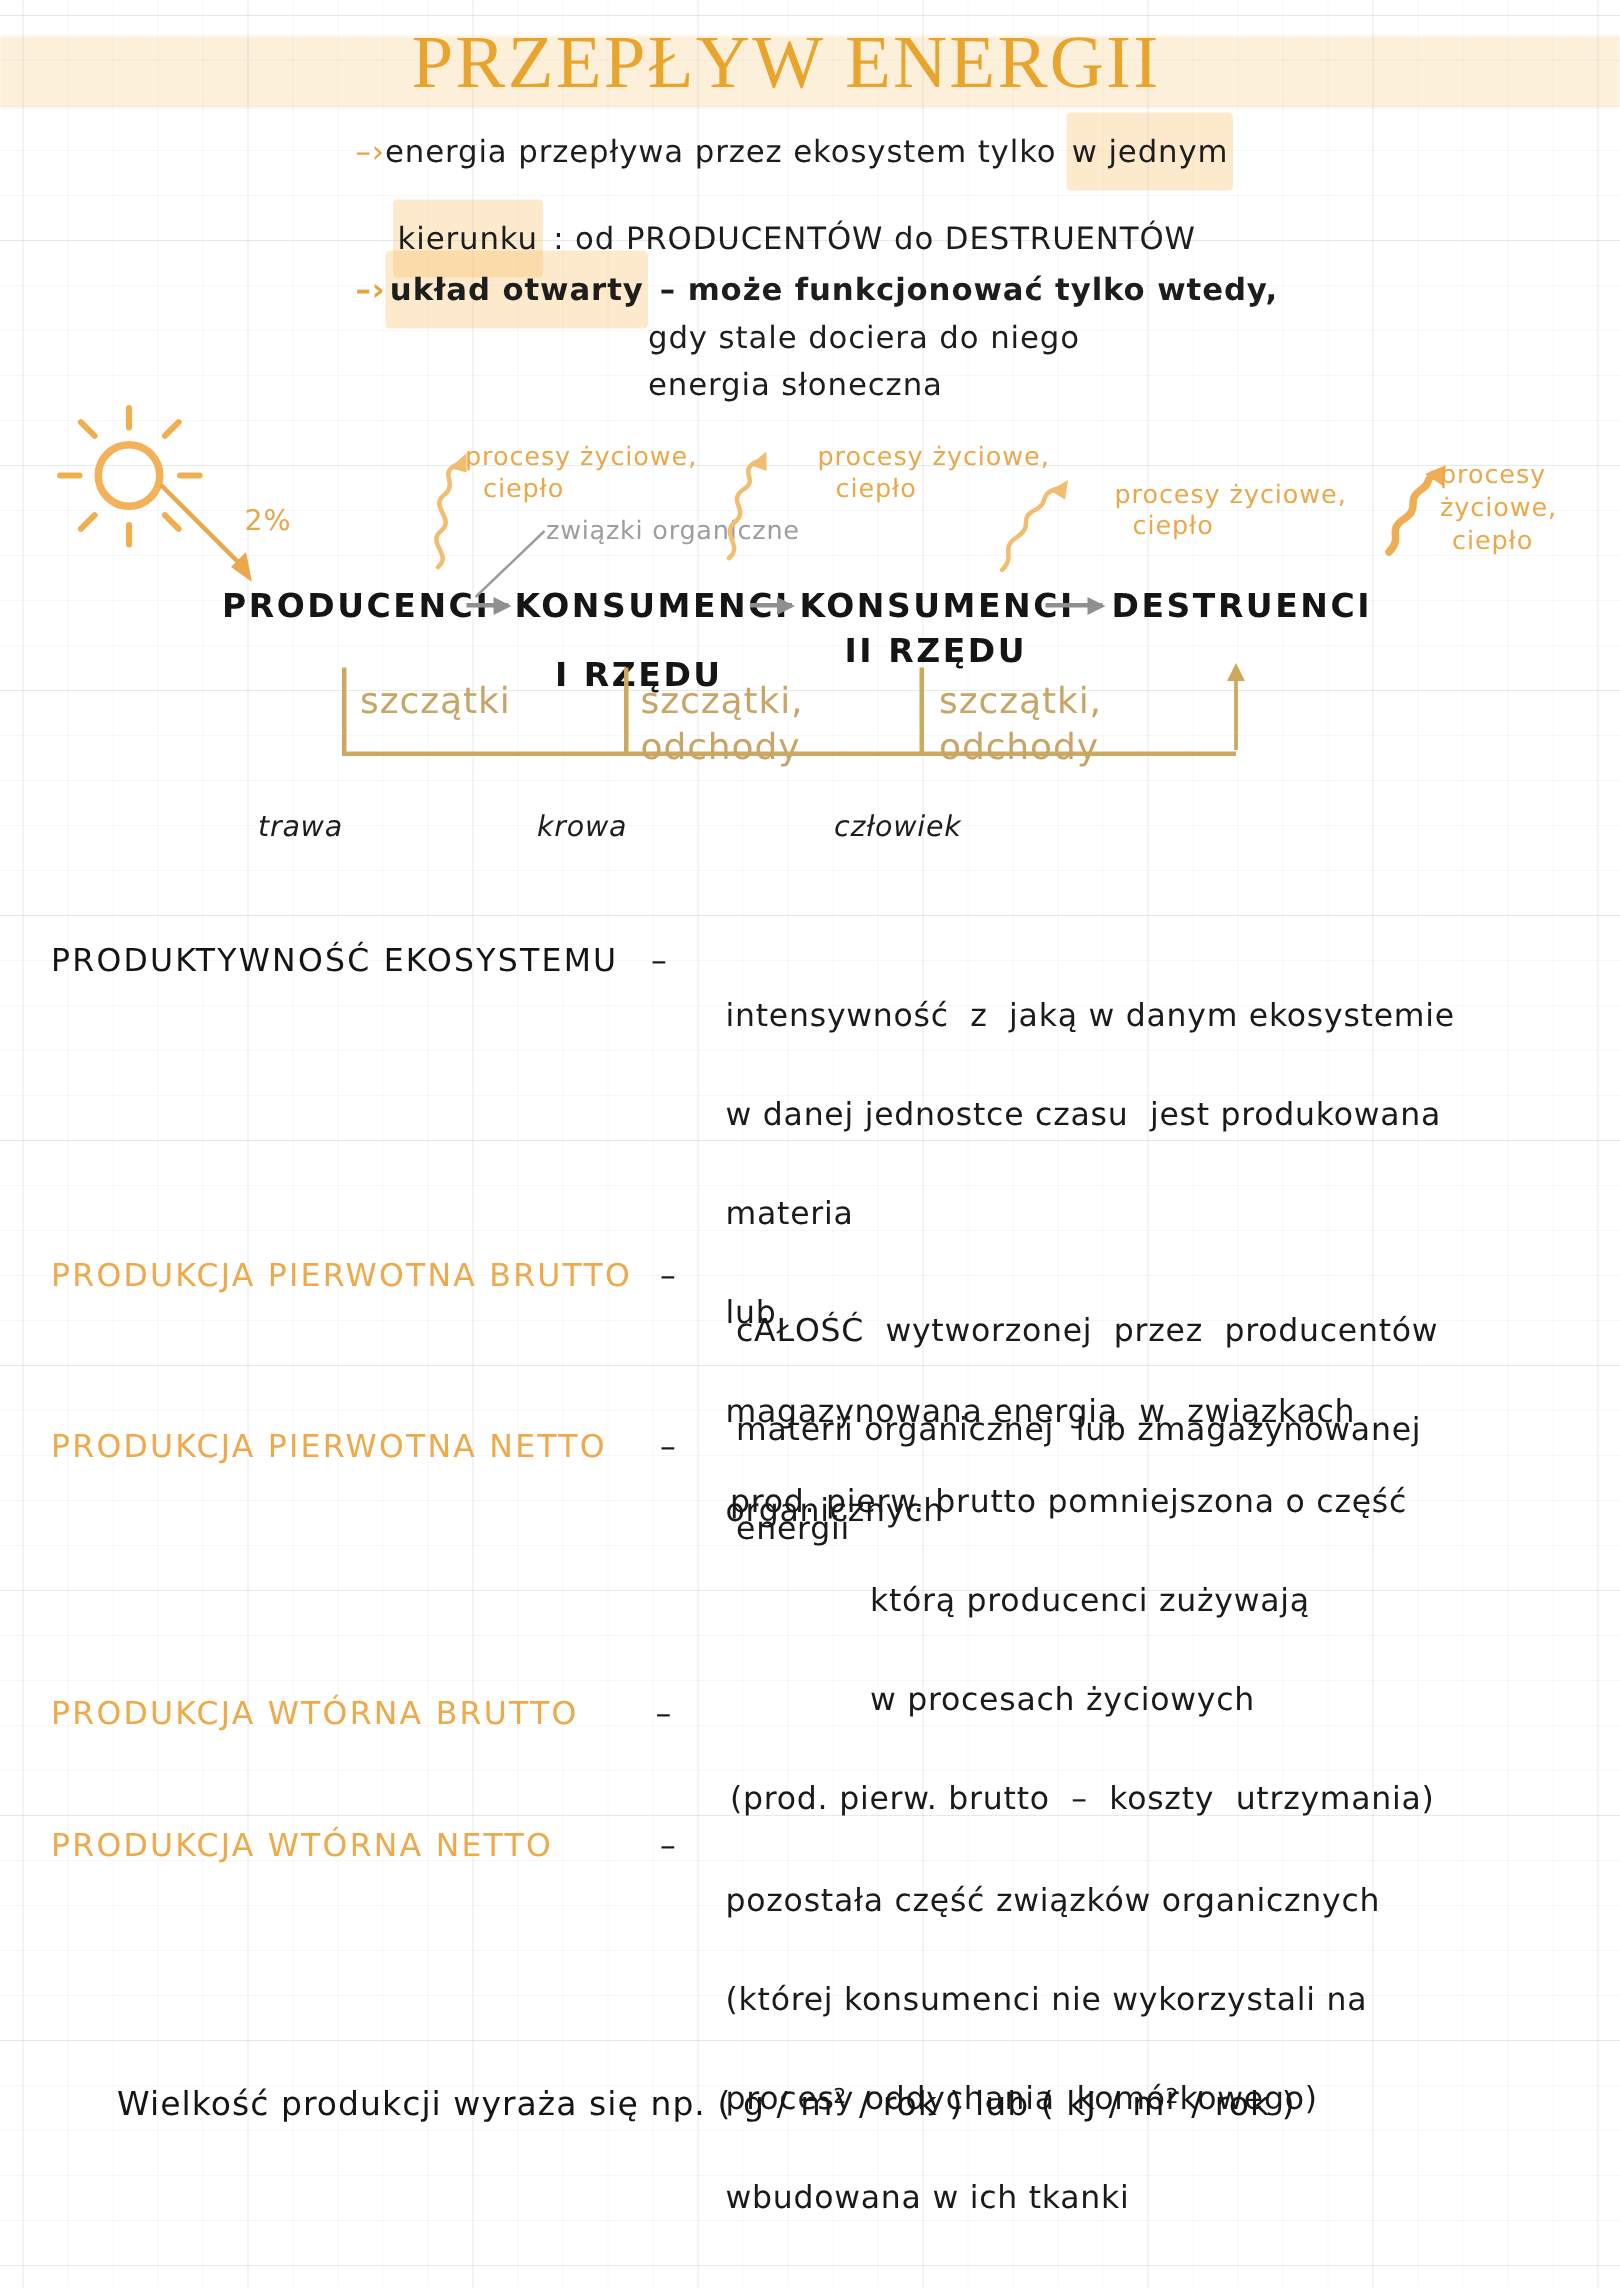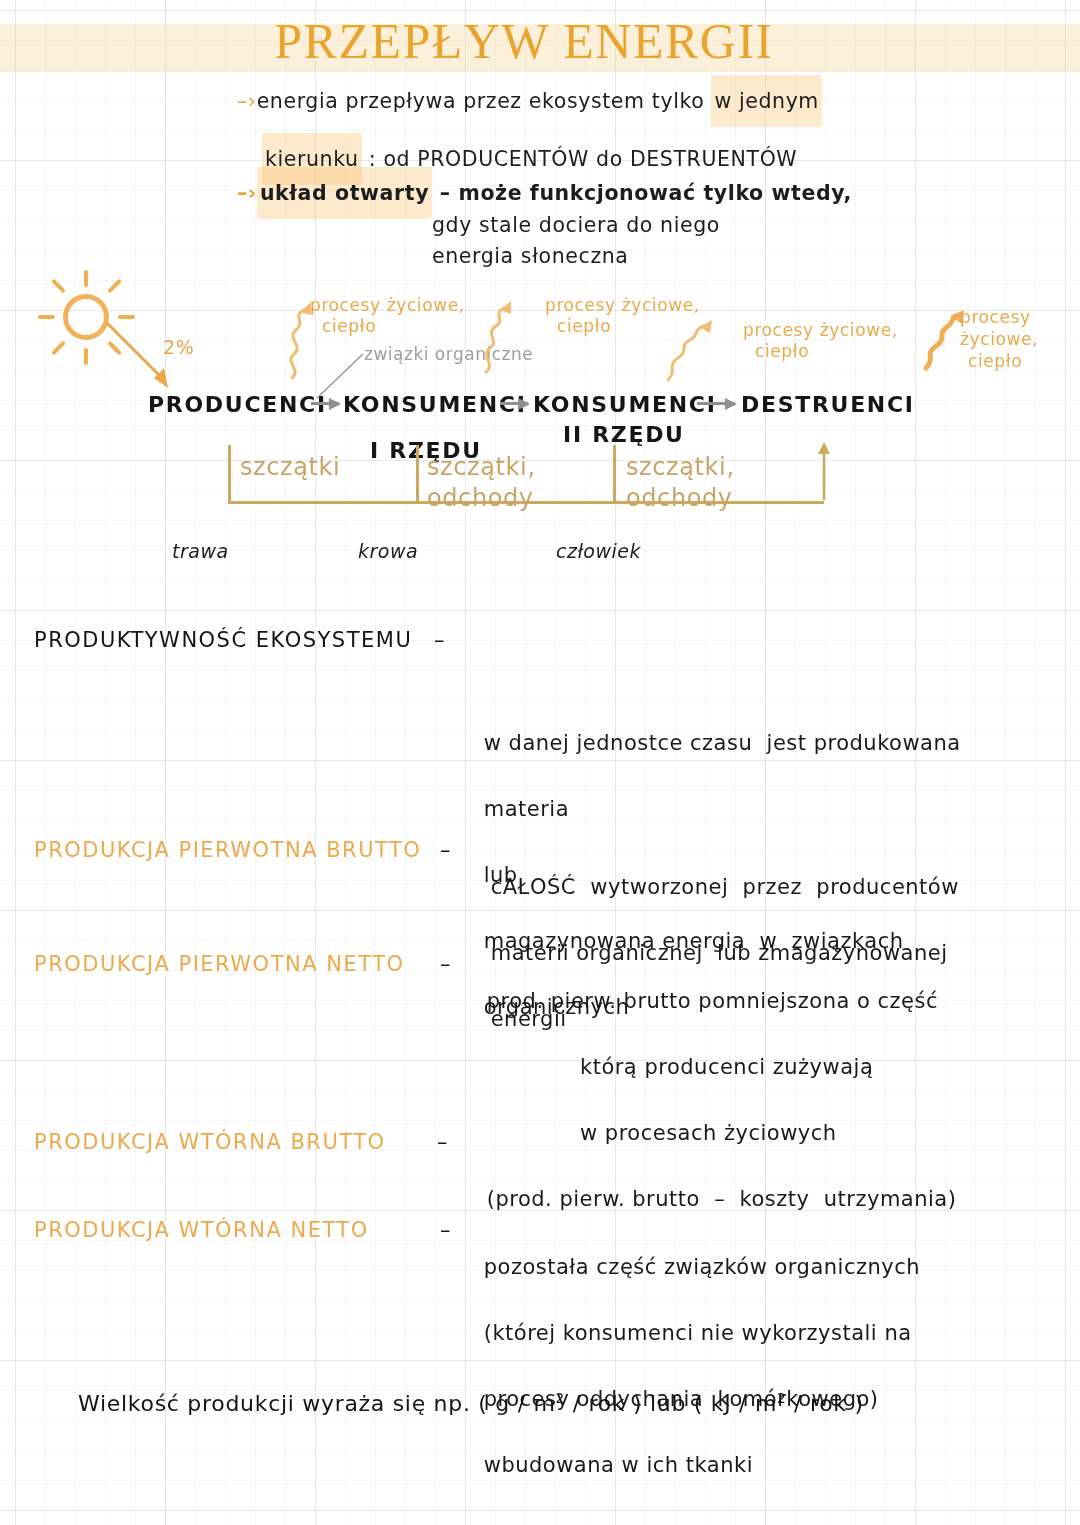--- a/index.html
+++ b/index.html
@@ -305,21 +305,21 @@
     </div>
 
     <div class="example" style="left:172px; top:270px;">trawa</div>
     <div class="example" style="left:358px; top:270px;">krowa</div>
     <div class="example" style="left:556px; top:270px;">człowiek</div>
   </div>
 
   <div class="deftitle black" style="left:34px; top:628px;">PRODUKTYWNOŚĆ EKOSYSTEMU</div>
   <div class="defdash" style="left:434px; top:628px;">–</div>
   <div class="defbody" style="left:455px; top:628px;">
-    <br>
+    <span>intensywność  z  jaką w danym ekosystemie</span><br>
     <span>w danej jednostce czasu  jest produkowana</span><br>
     <span>materia</span><br>
     <span>lub</span><br>
     <span>magazynowana energia  w  związkach</span><br>
     <span>organicznych</span>
   </div>
 
   <div class="deftitle amber" style="left:34px; top:838px;">PRODUKCJA PIERWOTNA BRUTTO</div>
   <div class="defdash" style="left:440px; top:838px;">–</div>
   <div class="defbody" style="left:462px; top:838px;">

